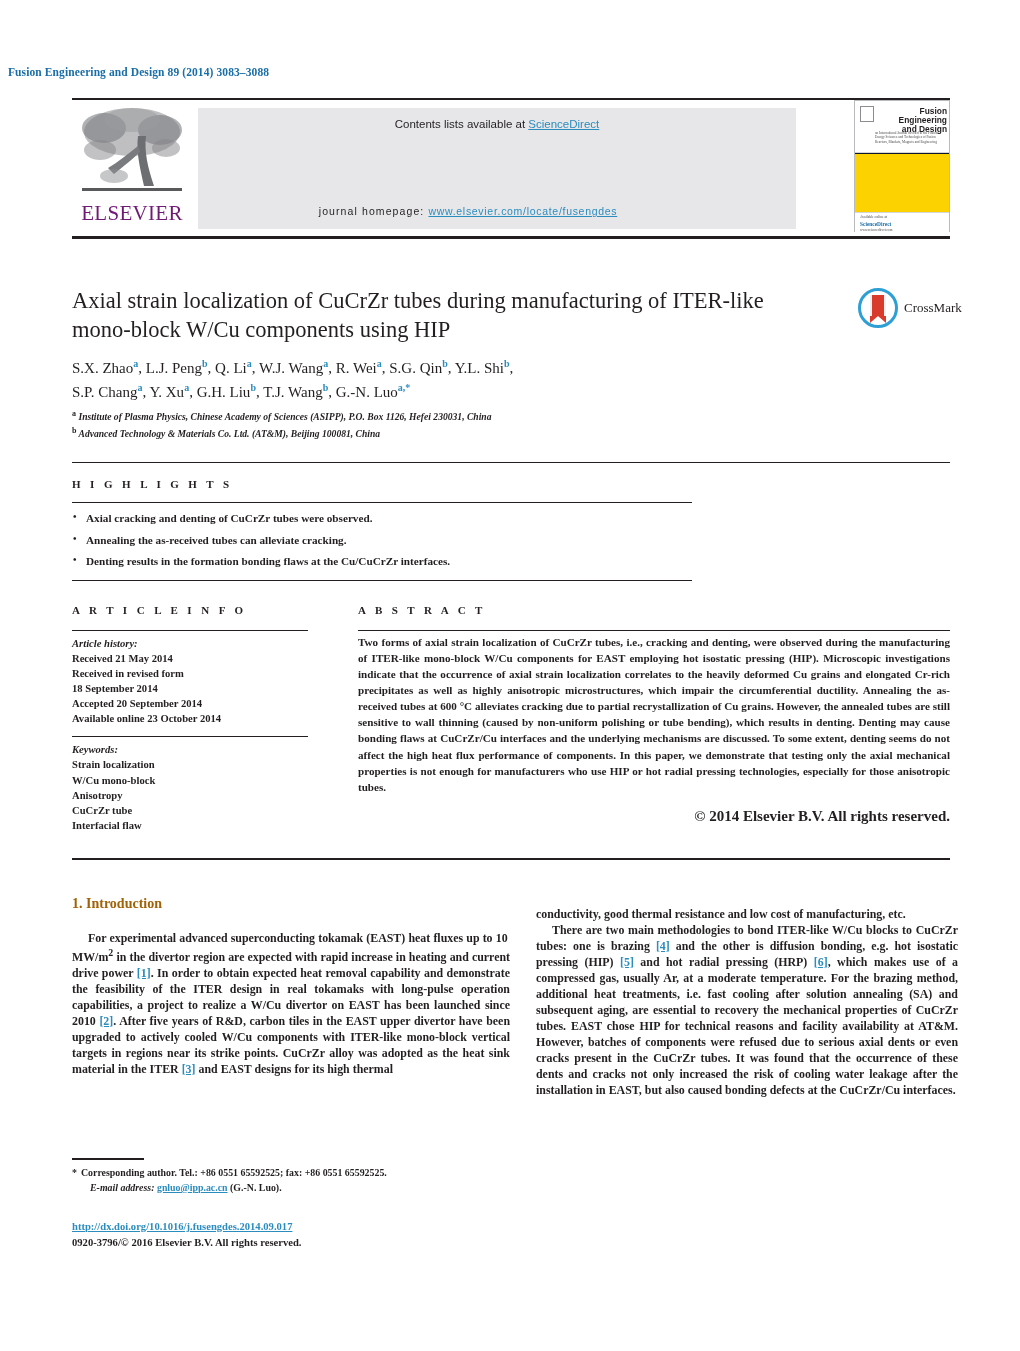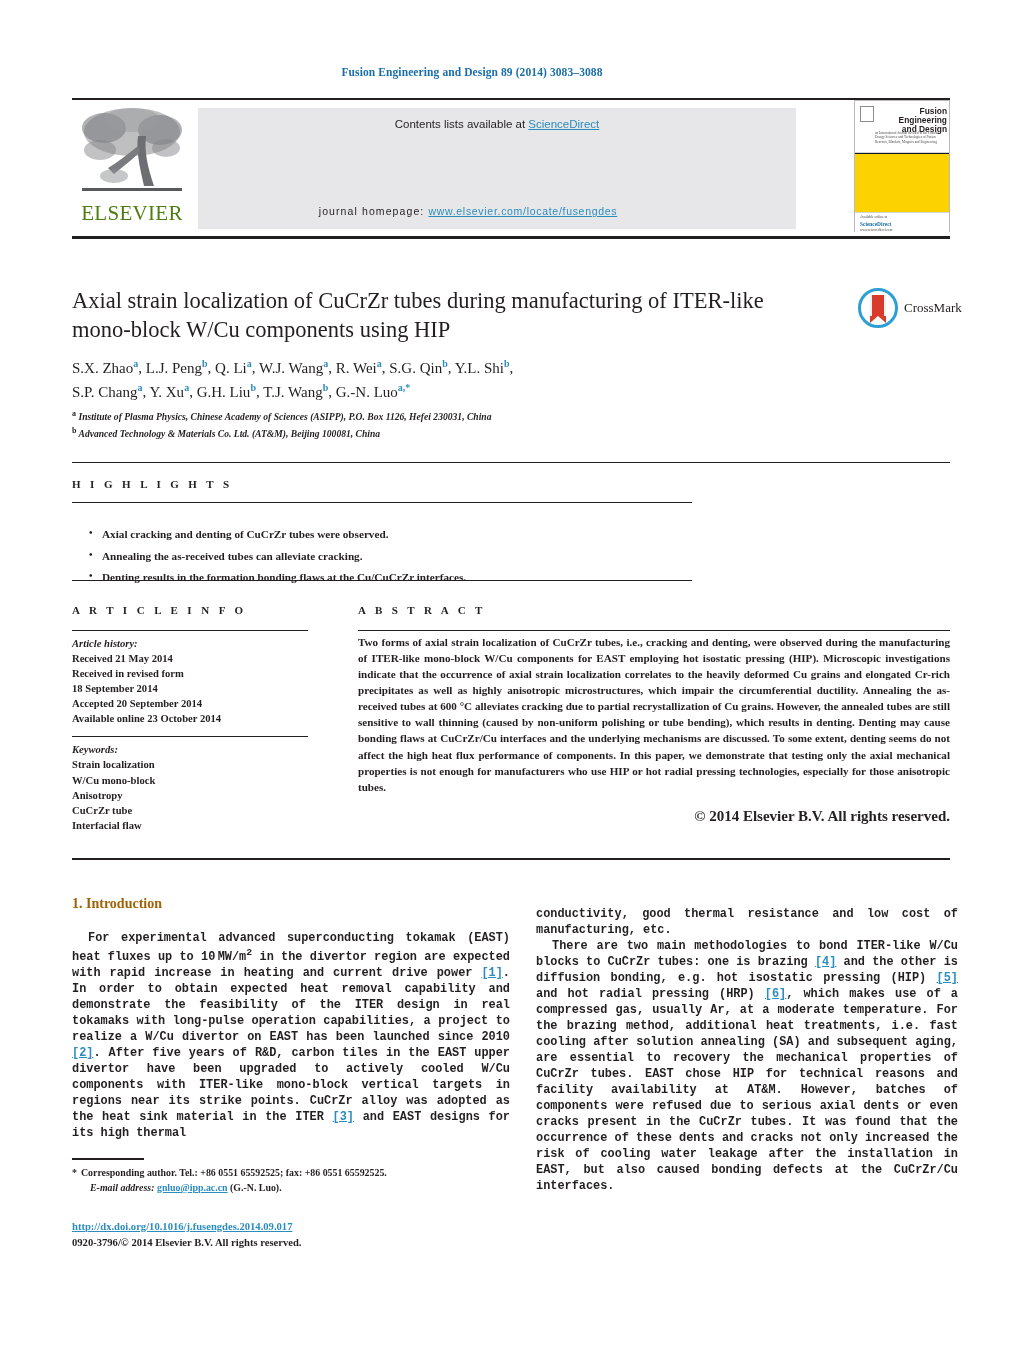--- a/index.html
+++ b/index.html
@@ -10,22 +10,21 @@
     background: #ffffff;
     font-family: "Liberation Serif", serif;
     color: #000000;
     position: relative;
     overflow: hidden;
   }
   .page { position: absolute; left: 0; top: 0; width: 1020px; height: 1351px; }
 
   
   .runhead {
-    position: absolute; left: 0; top: 66px; width: 944px;
-    text-align: center;
+    position: absolute; left: 8px; top: 66px; width: 944px;
     font-family: "Liberation Serif", serif;
     font-size: 11.5px; font-weight: bold;
     color: #1a6ea8;
     letter-spacing: .1px;
   }
 
   
   .hdr-rule-top {
     position: absolute; left: 72px; top: 98px; width: 878px; height: 2px;
     background: #231f20;
@@ -42,21 +41,21 @@
   }
   .tree-wrap {
     position: absolute; left: 6px; top: 0px; width: 108px; height: 100px;
     overflow: hidden;
   }
   .elsevier-word {
     position: absolute; left: 0px; top: 99px; width: 120px;
     text-align: center;
     font-family: "Liberation Serif", serif;
     font-size: 21px; letter-spacing: .3px;
-    color: #4d7c0f; font-weight: normal;
+    color: #701a75; font-weight: normal;
   }
   .gray-box {
     position: absolute; left: 126px; top: 8px; width: 598px; height: 121px;
     background: #e7e7e9;
   }
   .contents-line {
     position: absolute; left: 0; top: 10px; width: 598px;
     text-align: center;
     font-family: "Liberation Sans", sans-serif;
     font-size: 11.5px; color: #231f20;
@@ -176,21 +175,21 @@
   .sec-label {
     font-family: "Liberation Serif", serif;
     font-weight: bold; font-size: 11px; letter-spacing: 3.4px;
     color: #231f20;
   }
   .hl-label { position: absolute; left: 72px; top: 478px; }
   .hl-list {
     position: absolute; left: 72px; top: 508px; width: 620px;
     font-family: "Liberation Serif", serif;
     font-size: 11.2px; font-weight: bold; line-height: 1.92; color: #231f20;
-    list-style: none; margin: 16px; padding: 0;
+    list-style: none; margin: 0; padding: 0;
   }
   .hl-list li { position: relative; padding-left: 14px; }
   .hl-list li:before {
     content: "\2022"; position: absolute; left: 1px; top: -1px; font-size: 10px;
   }
 
   
   .ai-label { position: absolute; left: 72px; top: 604px; }
   .ab-label { position: absolute; left: 358px; top: 604px; }
 
@@ -221,21 +220,21 @@
   }
 
   
   .h2 {
     font-family: "Liberation Serif", serif;
     font-size: 14px; font-weight: bold; color: #a16207;
   }
   .intro-head { position: absolute; left: 72px; top: 896px; }
   .col {
     position: absolute;
-    font-family: Liberation Mono, monospace;
+    font-family: Liberation Serif, serif;
     font-size: 11.9px; font-weight: bold; line-height: 1.345;
     color: #231f20; text-align: justify;
   }
   .col-left  { left: 72px;  top: 930px; width: 438px; }
   .col-right { left: 536px; top: 906px; width: 422px; }
   .col p { margin: 0; text-indent: 16px; }
   .ref { color: #2b8cbe; }
 
   
   .fn-rule { position: absolute; left: 72px; top: 1158px; width: 72px; height: 2px; background: #231f20; }
@@ -399,16 +398,16 @@
     </div>
     <div style="padding-left:18px;">
       <span class="it">E-mail address:</span>
       <a class="mail" href="#">gnluo@ipp.ac.cn</a>
       <span>(G.-N. Luo).</span>
     </div>
   </div>
 
   <div class="doi">
     <div><a class="link" href="#">http://dx.doi.org/10.1016/j.fusengdes.2014.09.017</a></div>
-    <div class="issn">0920-3796/© 2014 Elsevier B.V. All rights reserved.</div>
+    <div class="issn">0920-3796/© 2016 Elsevier B.V. All rights reserved.</div>
   </div>
 
 </div>
 
 </body></html>

